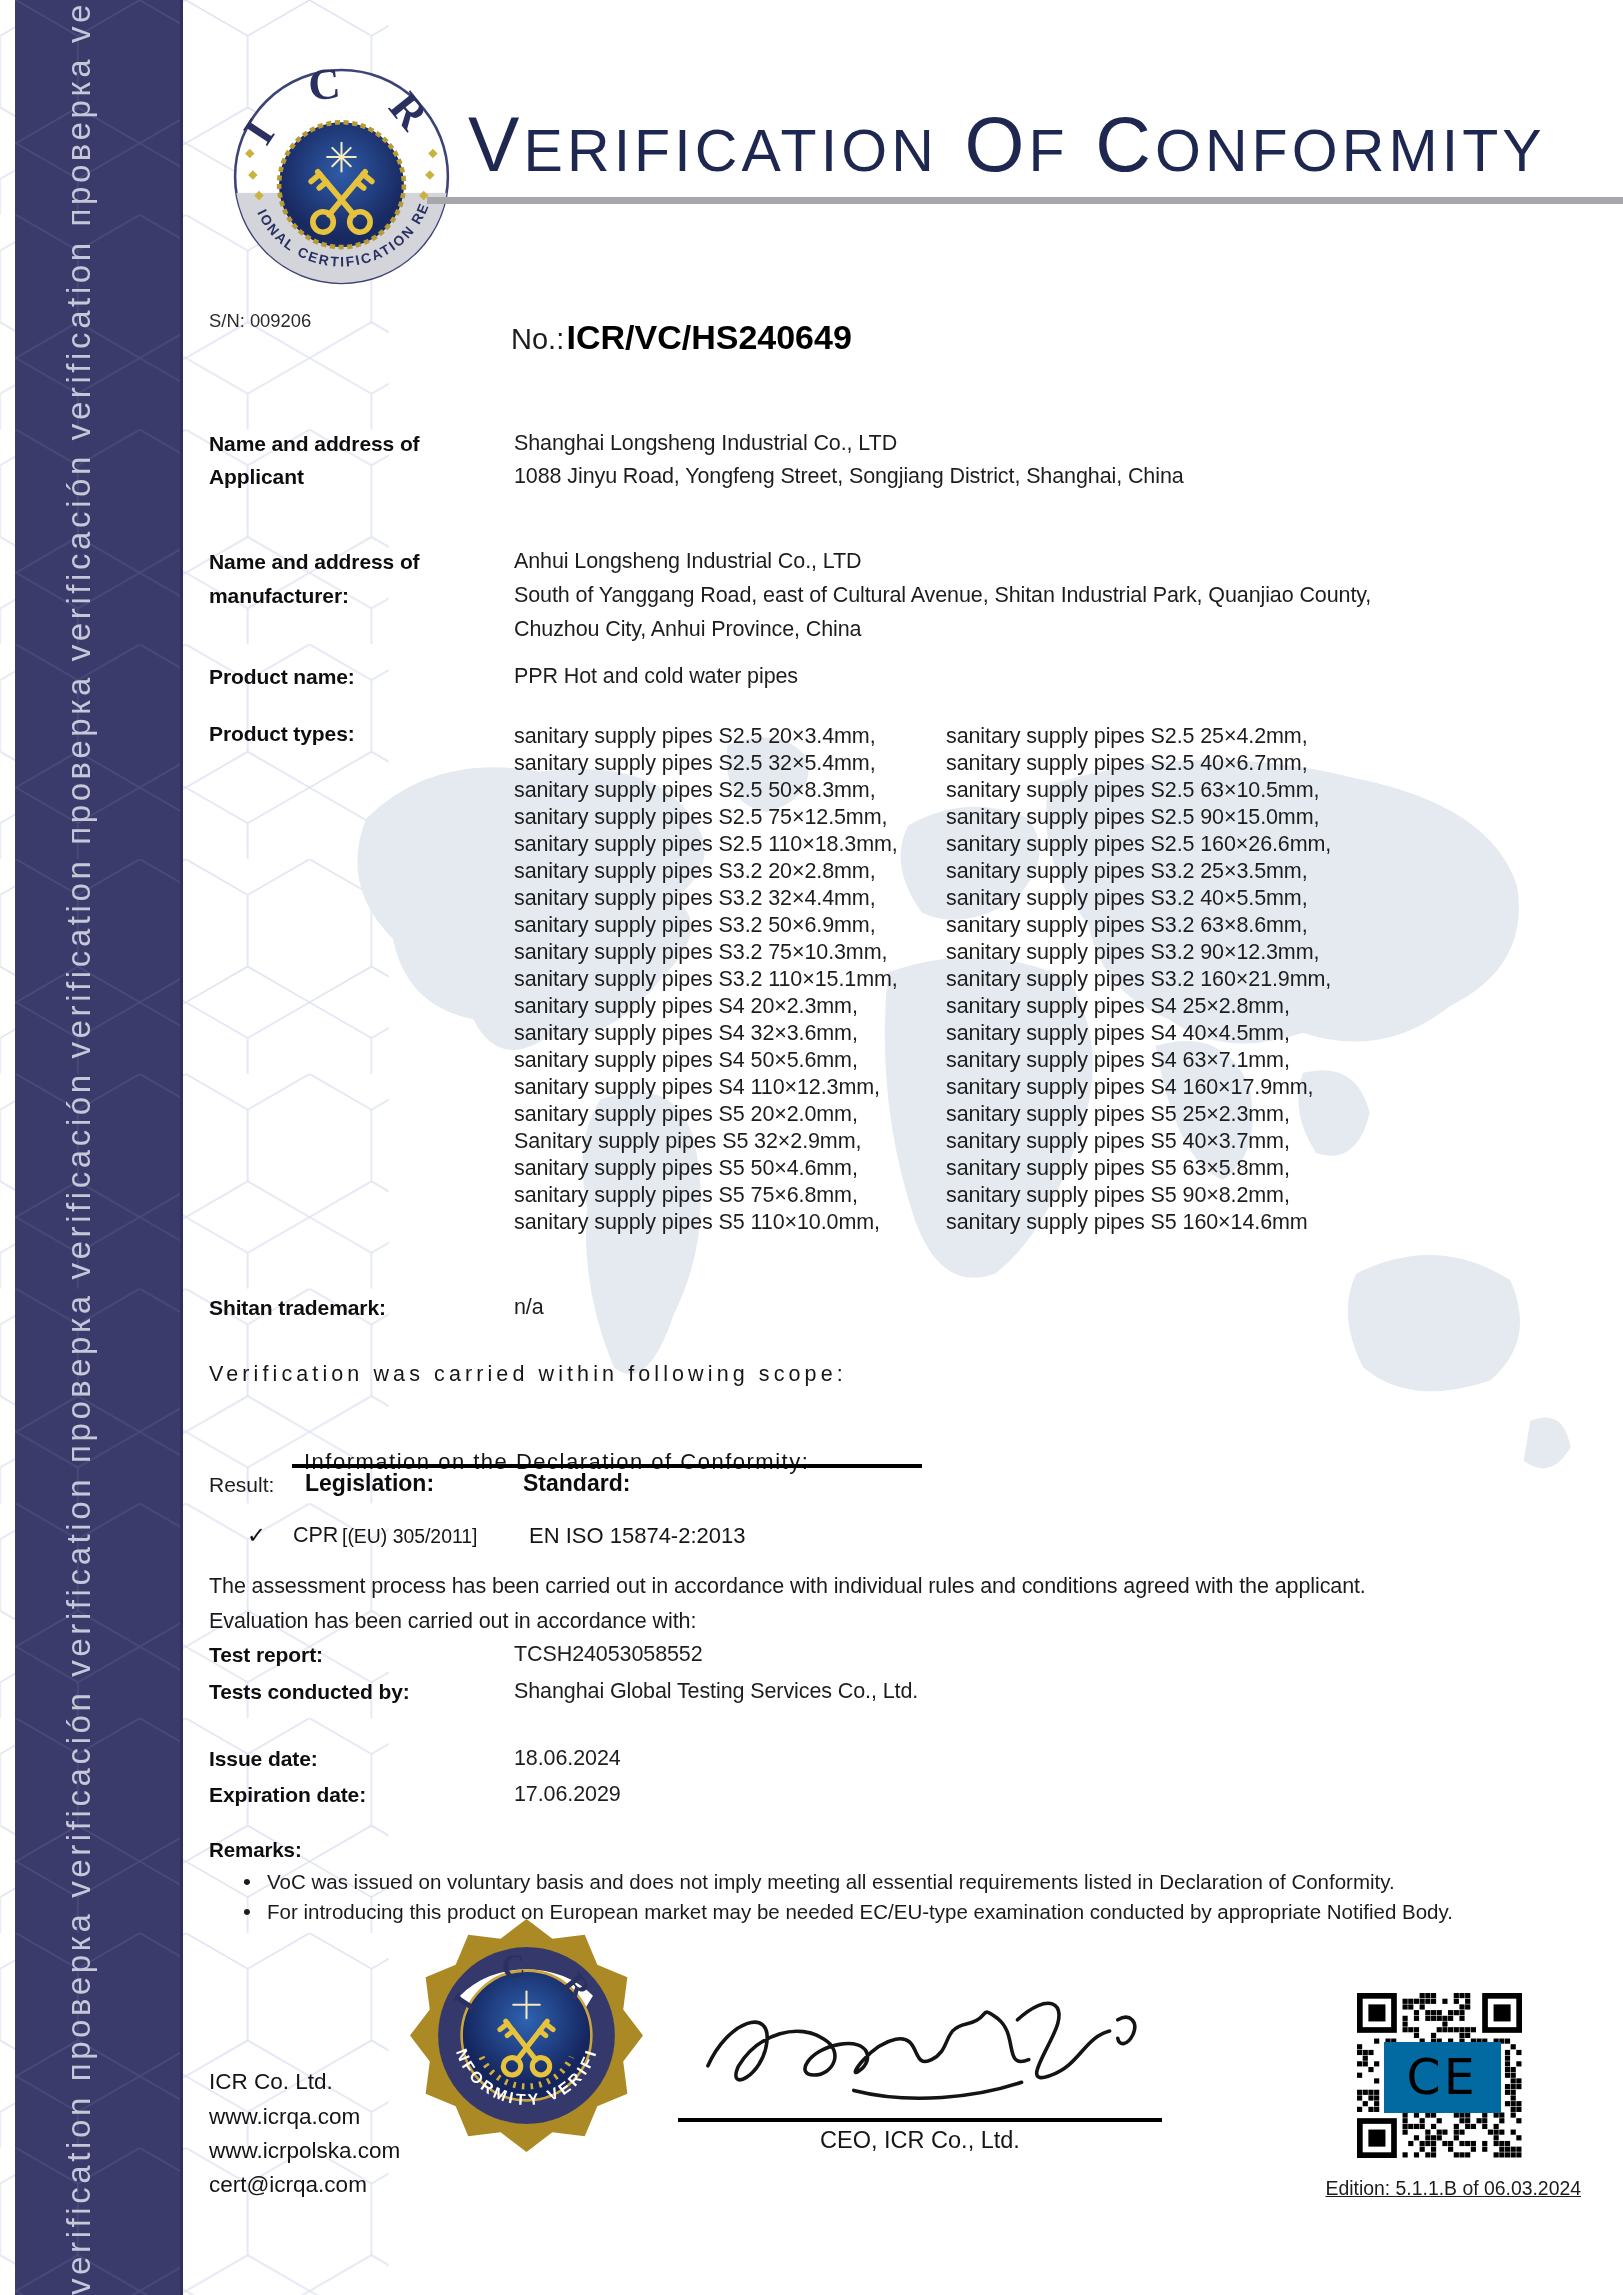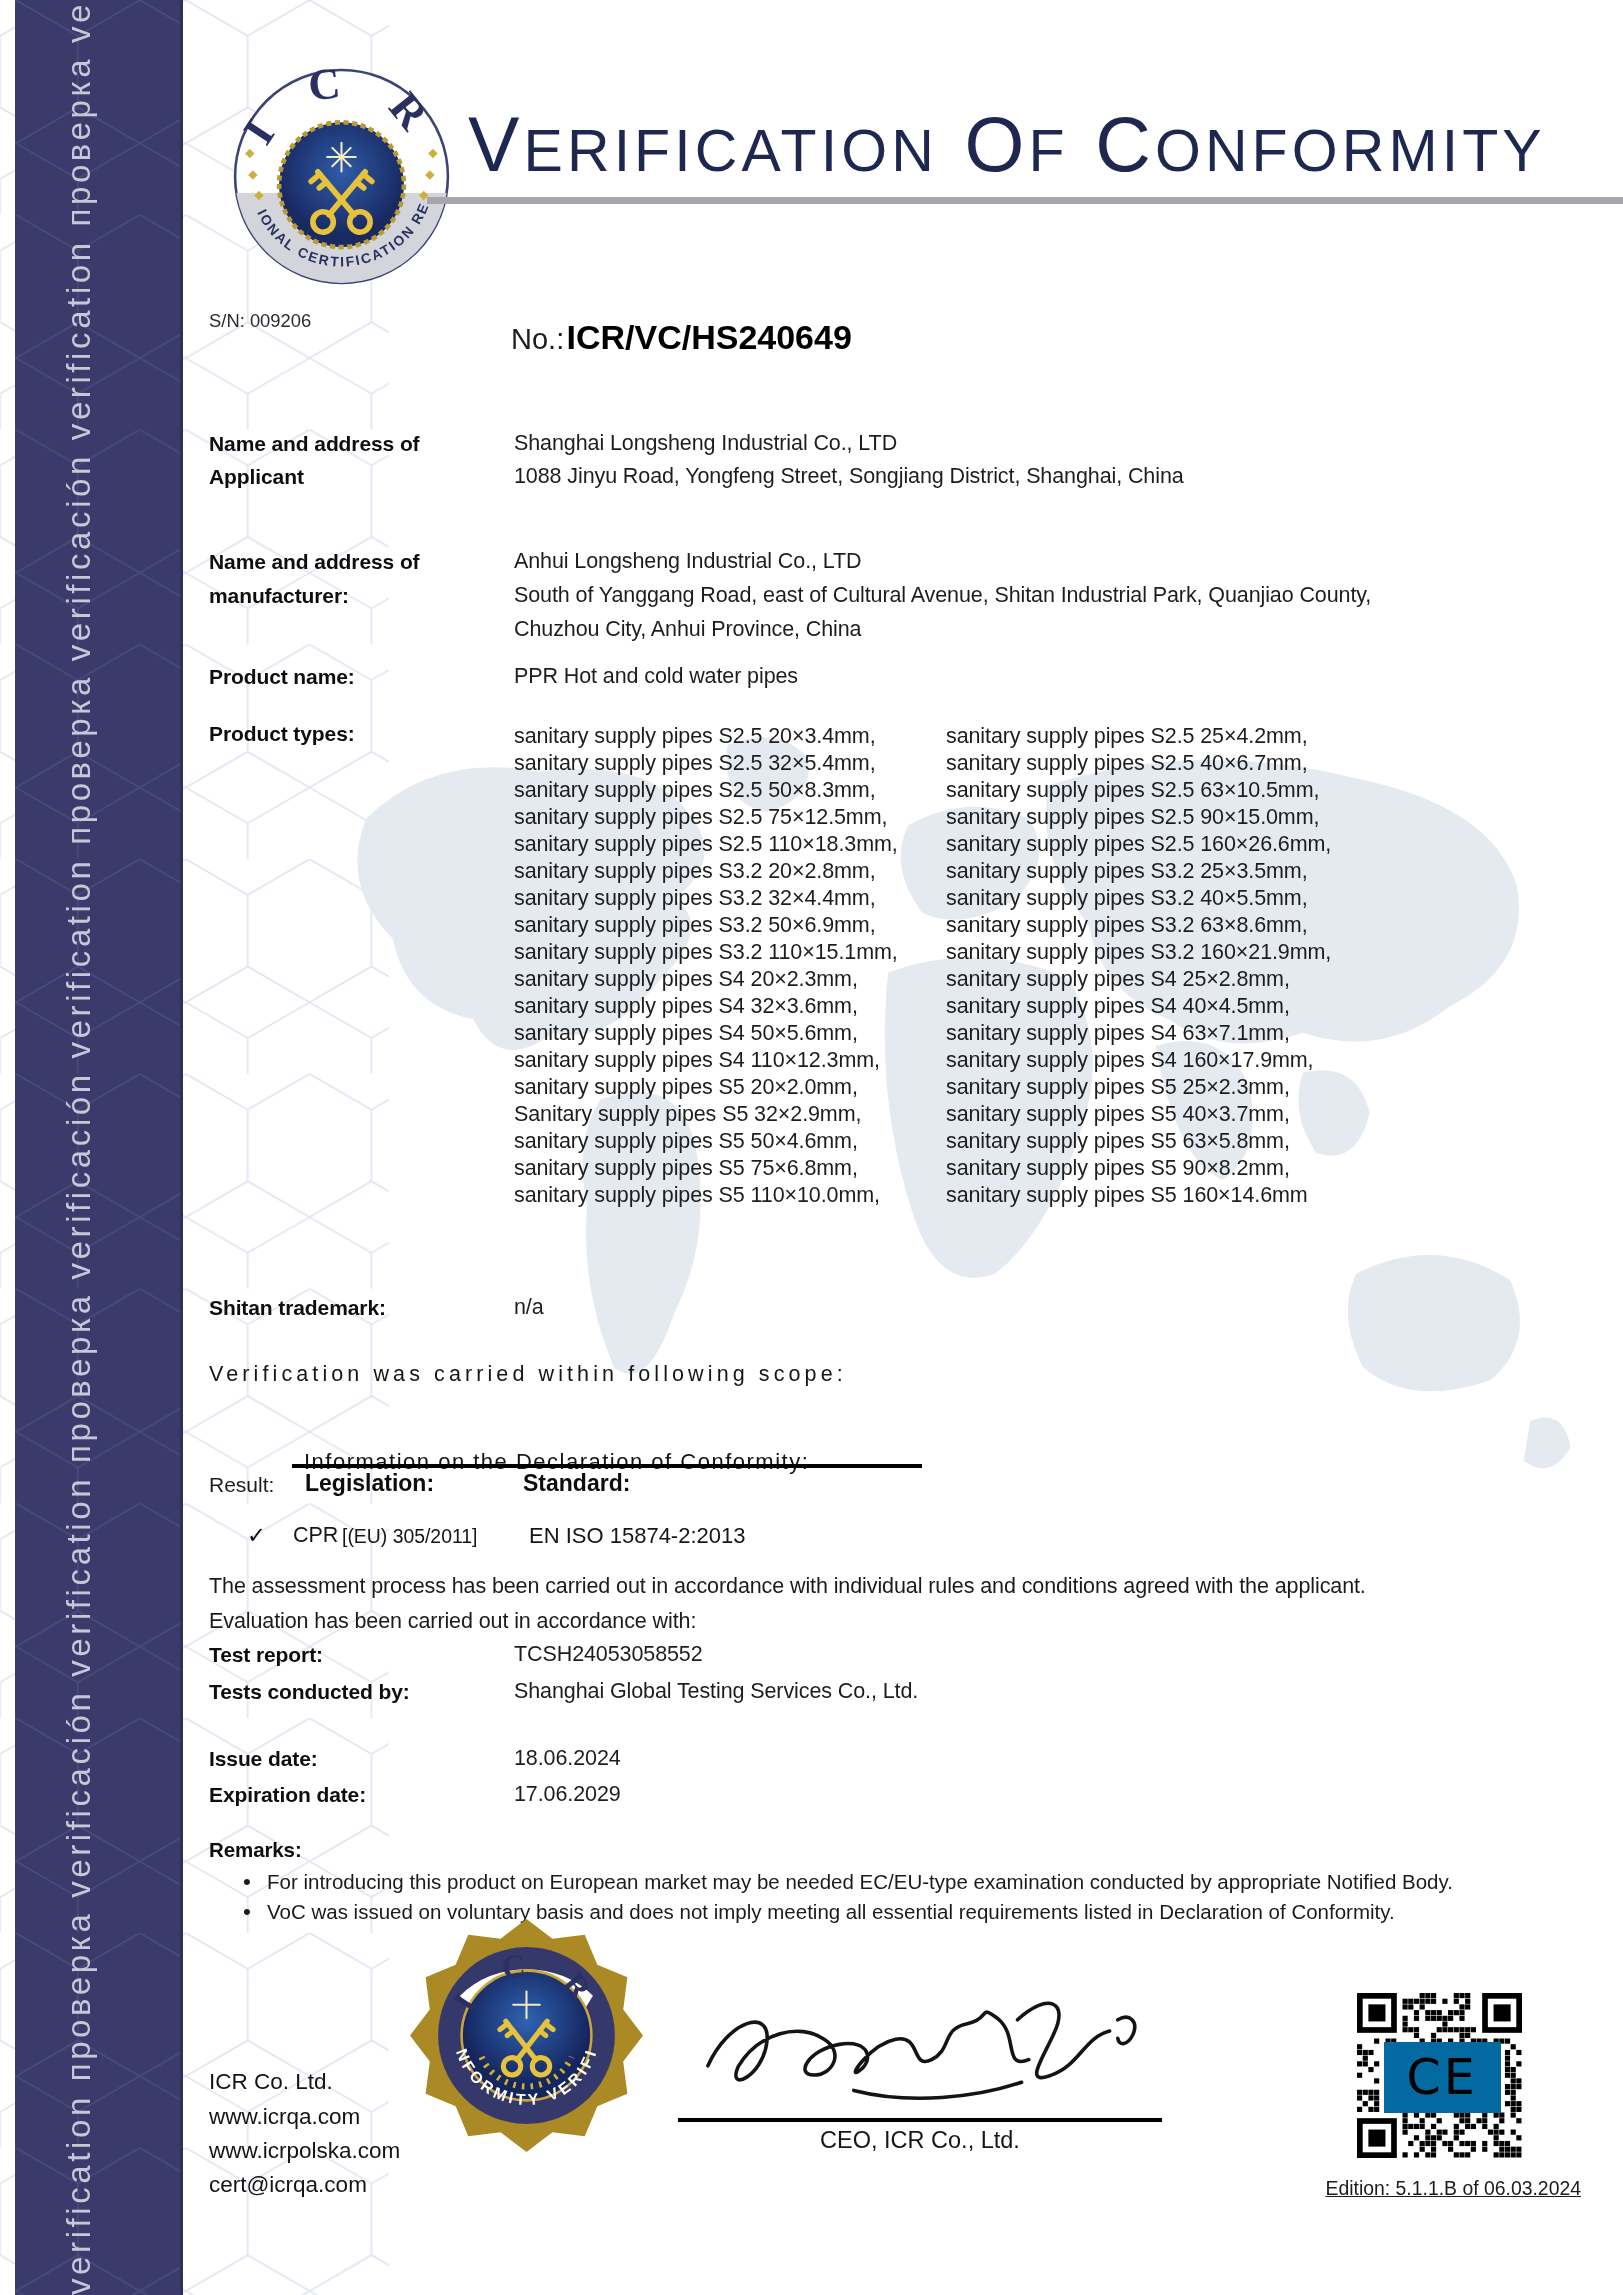--- a/index.html
+++ b/index.html
@@ -189,20 +189,21 @@
   <div class="ptypes">
 
   <div class="row"><span class="c1">sanitary supply pipes S2.5 20×3.4mm,</span><span class="c2">sanitary supply pipes S2.5 25×4.2mm,</span></div>
       <div class="row"><span class="c1">sanitary supply pipes S2.5 32×5.4mm,</span><span class="c2">sanitary supply pipes S2.5 40×6.7mm,</span></div>
       <div class="row"><span class="c1">sanitary supply pipes S2.5 50×8.3mm,</span><span class="c2">sanitary supply pipes S2.5 63×10.5mm,</span></div>
       <div class="row"><span class="c1">sanitary supply pipes S2.5 75×12.5mm,</span><span class="c2">sanitary supply pipes S2.5 90×15.0mm,</span></div>
       <div class="row"><span class="c1">sanitary supply pipes S2.5 110×18.3mm,</span><span class="c2">sanitary supply pipes S2.5 160×26.6mm,</span></div>
       <div class="row"><span class="c1">sanitary supply pipes S3.2 20×2.8mm,</span><span class="c2">sanitary supply pipes S3.2 25×3.5mm,</span></div>
       <div class="row"><span class="c1">sanitary supply pipes S3.2 32×4.4mm,</span><span class="c2">sanitary supply pipes S3.2 40×5.5mm,</span></div>
       <div class="row"><span class="c1">sanitary supply pipes S3.2 50×6.9mm,</span><span class="c2">sanitary supply pipes S3.2 63×8.6mm,</span></div>
+      <div class="row"><span class="c1">sanitary supply pipes S3.2 75×10.3mm,</span><span class="c2">sanitary supply pipes S3.2 90×12.3mm,</span></div>
       <div class="row"><span class="c1">sanitary supply pipes S3.2 110×15.1mm,</span><span class="c2">sanitary supply pipes S3.2 160×21.9mm,</span></div>
       <div class="row"><span class="c1">sanitary supply pipes S4 20×2.3mm,</span><span class="c2">sanitary supply pipes S4 25×2.8mm,</span></div>
       <div class="row"><span class="c1">sanitary supply pipes S4 32×3.6mm,</span><span class="c2">sanitary supply pipes S4 40×4.5mm,</span></div>
       <div class="row"><span class="c1">sanitary supply pipes S4 50×5.6mm,</span><span class="c2">sanitary supply pipes S4 63×7.1mm,</span></div>
       <div class="row"><span class="c1">sanitary supply pipes S4 110×12.3mm,</span><span class="c2">sanitary supply pipes S4 160×17.9mm,</span></div>
       <div class="row"><span class="c1">sanitary supply pipes S5 20×2.0mm,</span><span class="c2">sanitary supply pipes S5 25×2.3mm,</span></div>
       <div class="row"><span class="c1">Sanitary supply pipes S5 32×2.9mm,</span><span class="c2">sanitary supply pipes S5 40×3.7mm,</span></div>
       <div class="row"><span class="c1">sanitary supply pipes S5 50×4.6mm,</span><span class="c2">sanitary supply pipes S5 63×5.8mm,</span></div>
       <div class="row"><span class="c1">sanitary supply pipes S5 75×6.8mm,</span><span class="c2">sanitary supply pipes S5 90×8.2mm,</span></div>
       <div class="row"><span class="c1">sanitary supply pipes S5 110×10.0mm,</span><span class="c2">sanitary supply pipes S5 160×14.6mm</span></div>
@@ -229,22 +230,22 @@
   <div class="lbl abs" style="top:1681px">Tests conducted by:</div>
   <div class="val abs" style="top:1681px">Shanghai Global Testing Services Co., Ltd.</div>
   <div class="lbl abs" style="top:1748px">Issue date:</div>
   <div class="val abs" style="top:1748px">18.06.2024</div>
   <div class="lbl abs" style="top:1784px">Expiration date:</div>
   <div class="val abs" style="top:1784px">17.06.2029</div>
 
   <div class="lbl abs" style="top:1840px;font-size:20.5px">Remarks:</div>
   <div class="remarks">
 
-  <div class="r-item"><span>For introducing this product on European market may be needed EC/EU-type examination conducted by appropriate Notified Body.</span></div>
-      <div class="r-item"><span>VoC was issued on voluntary basis and does not imply meeting all essential requirements listed in Declaration of Conformity.</span></div>
+  <div class="r-item"><span>VoC was issued on voluntary basis and does not imply meeting all essential requirements listed in Declaration of Conformity.</span></div>
+      <div class="r-item"><span>For introducing this product on European market may be needed EC/EU-type examination conducted by appropriate Notified Body.</span></div>
     </div>
 
   <div class="badge">
     <svg width="233" height="233" viewBox="0 0 456 456">
       <defs>
         <radialGradient id="bdisc" cx="50%" cy="38%">
           <stop offset="0%" stop-color="#2f63b2"></stop>
             <stop offset="100%" stop-color="#15255e"></stop>
         </radialGradient>
         <path id="bTop" d="M112,228 A116,116 0 0 1 344,228"></path>

